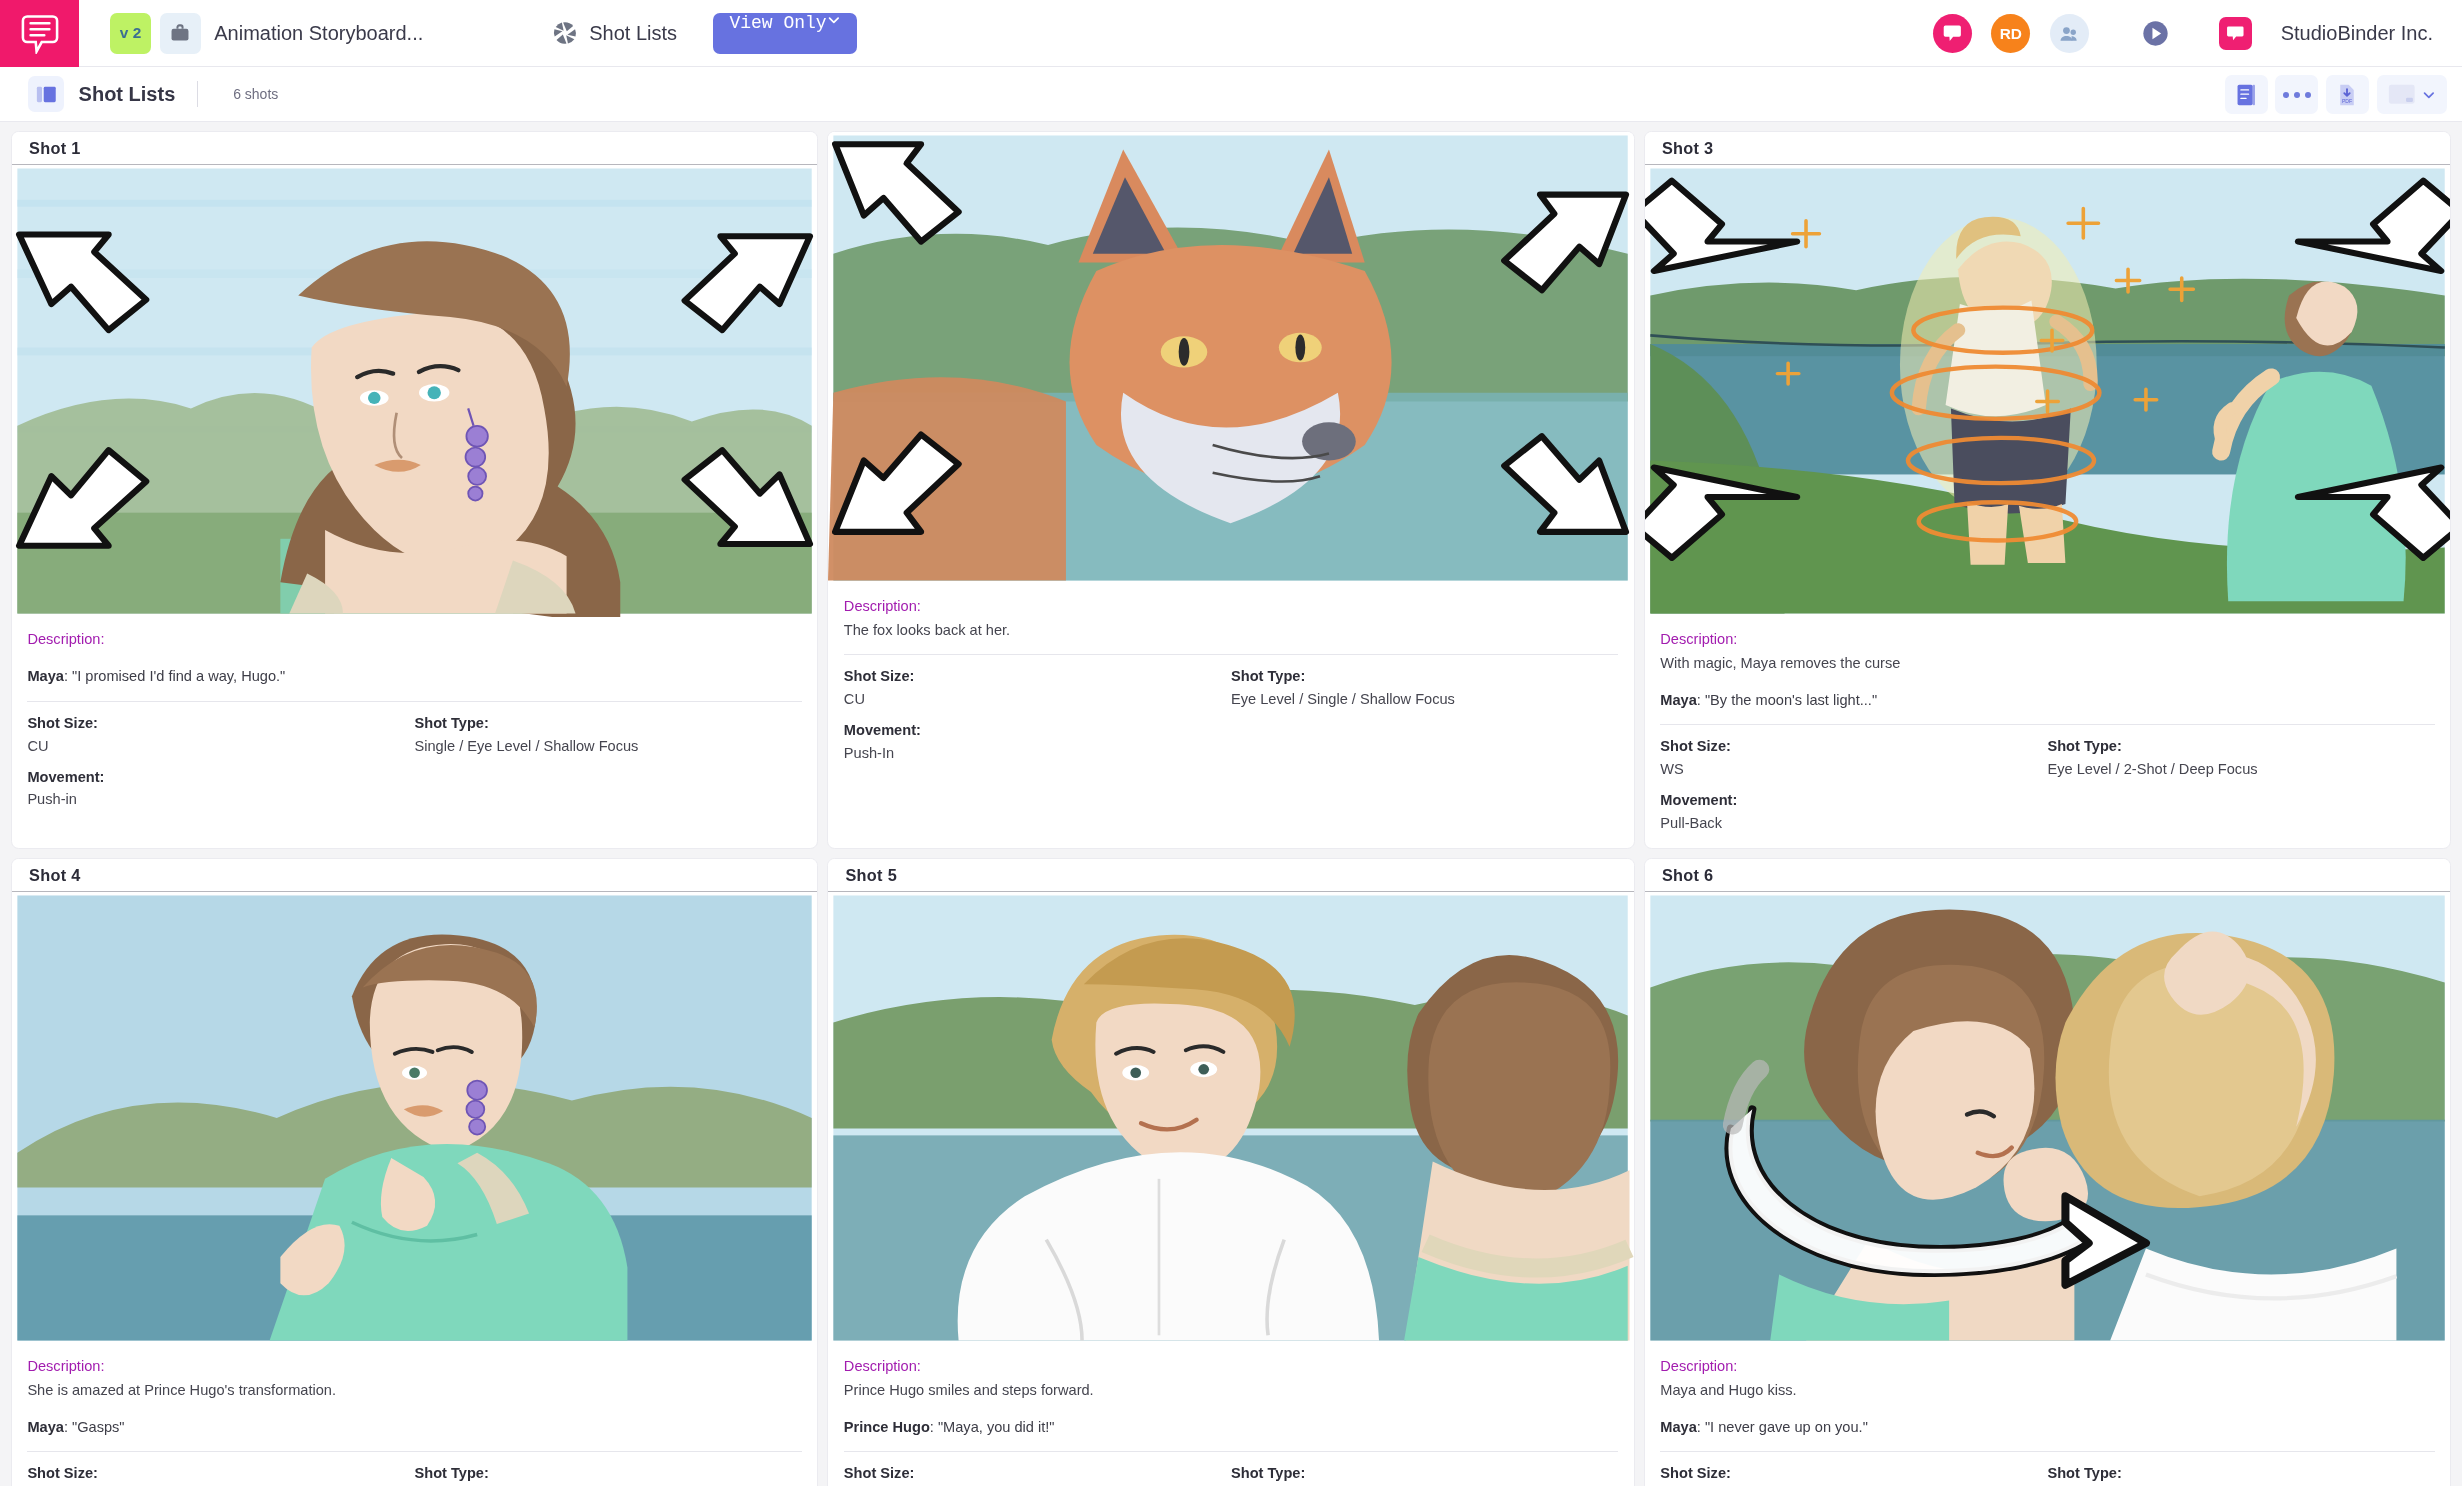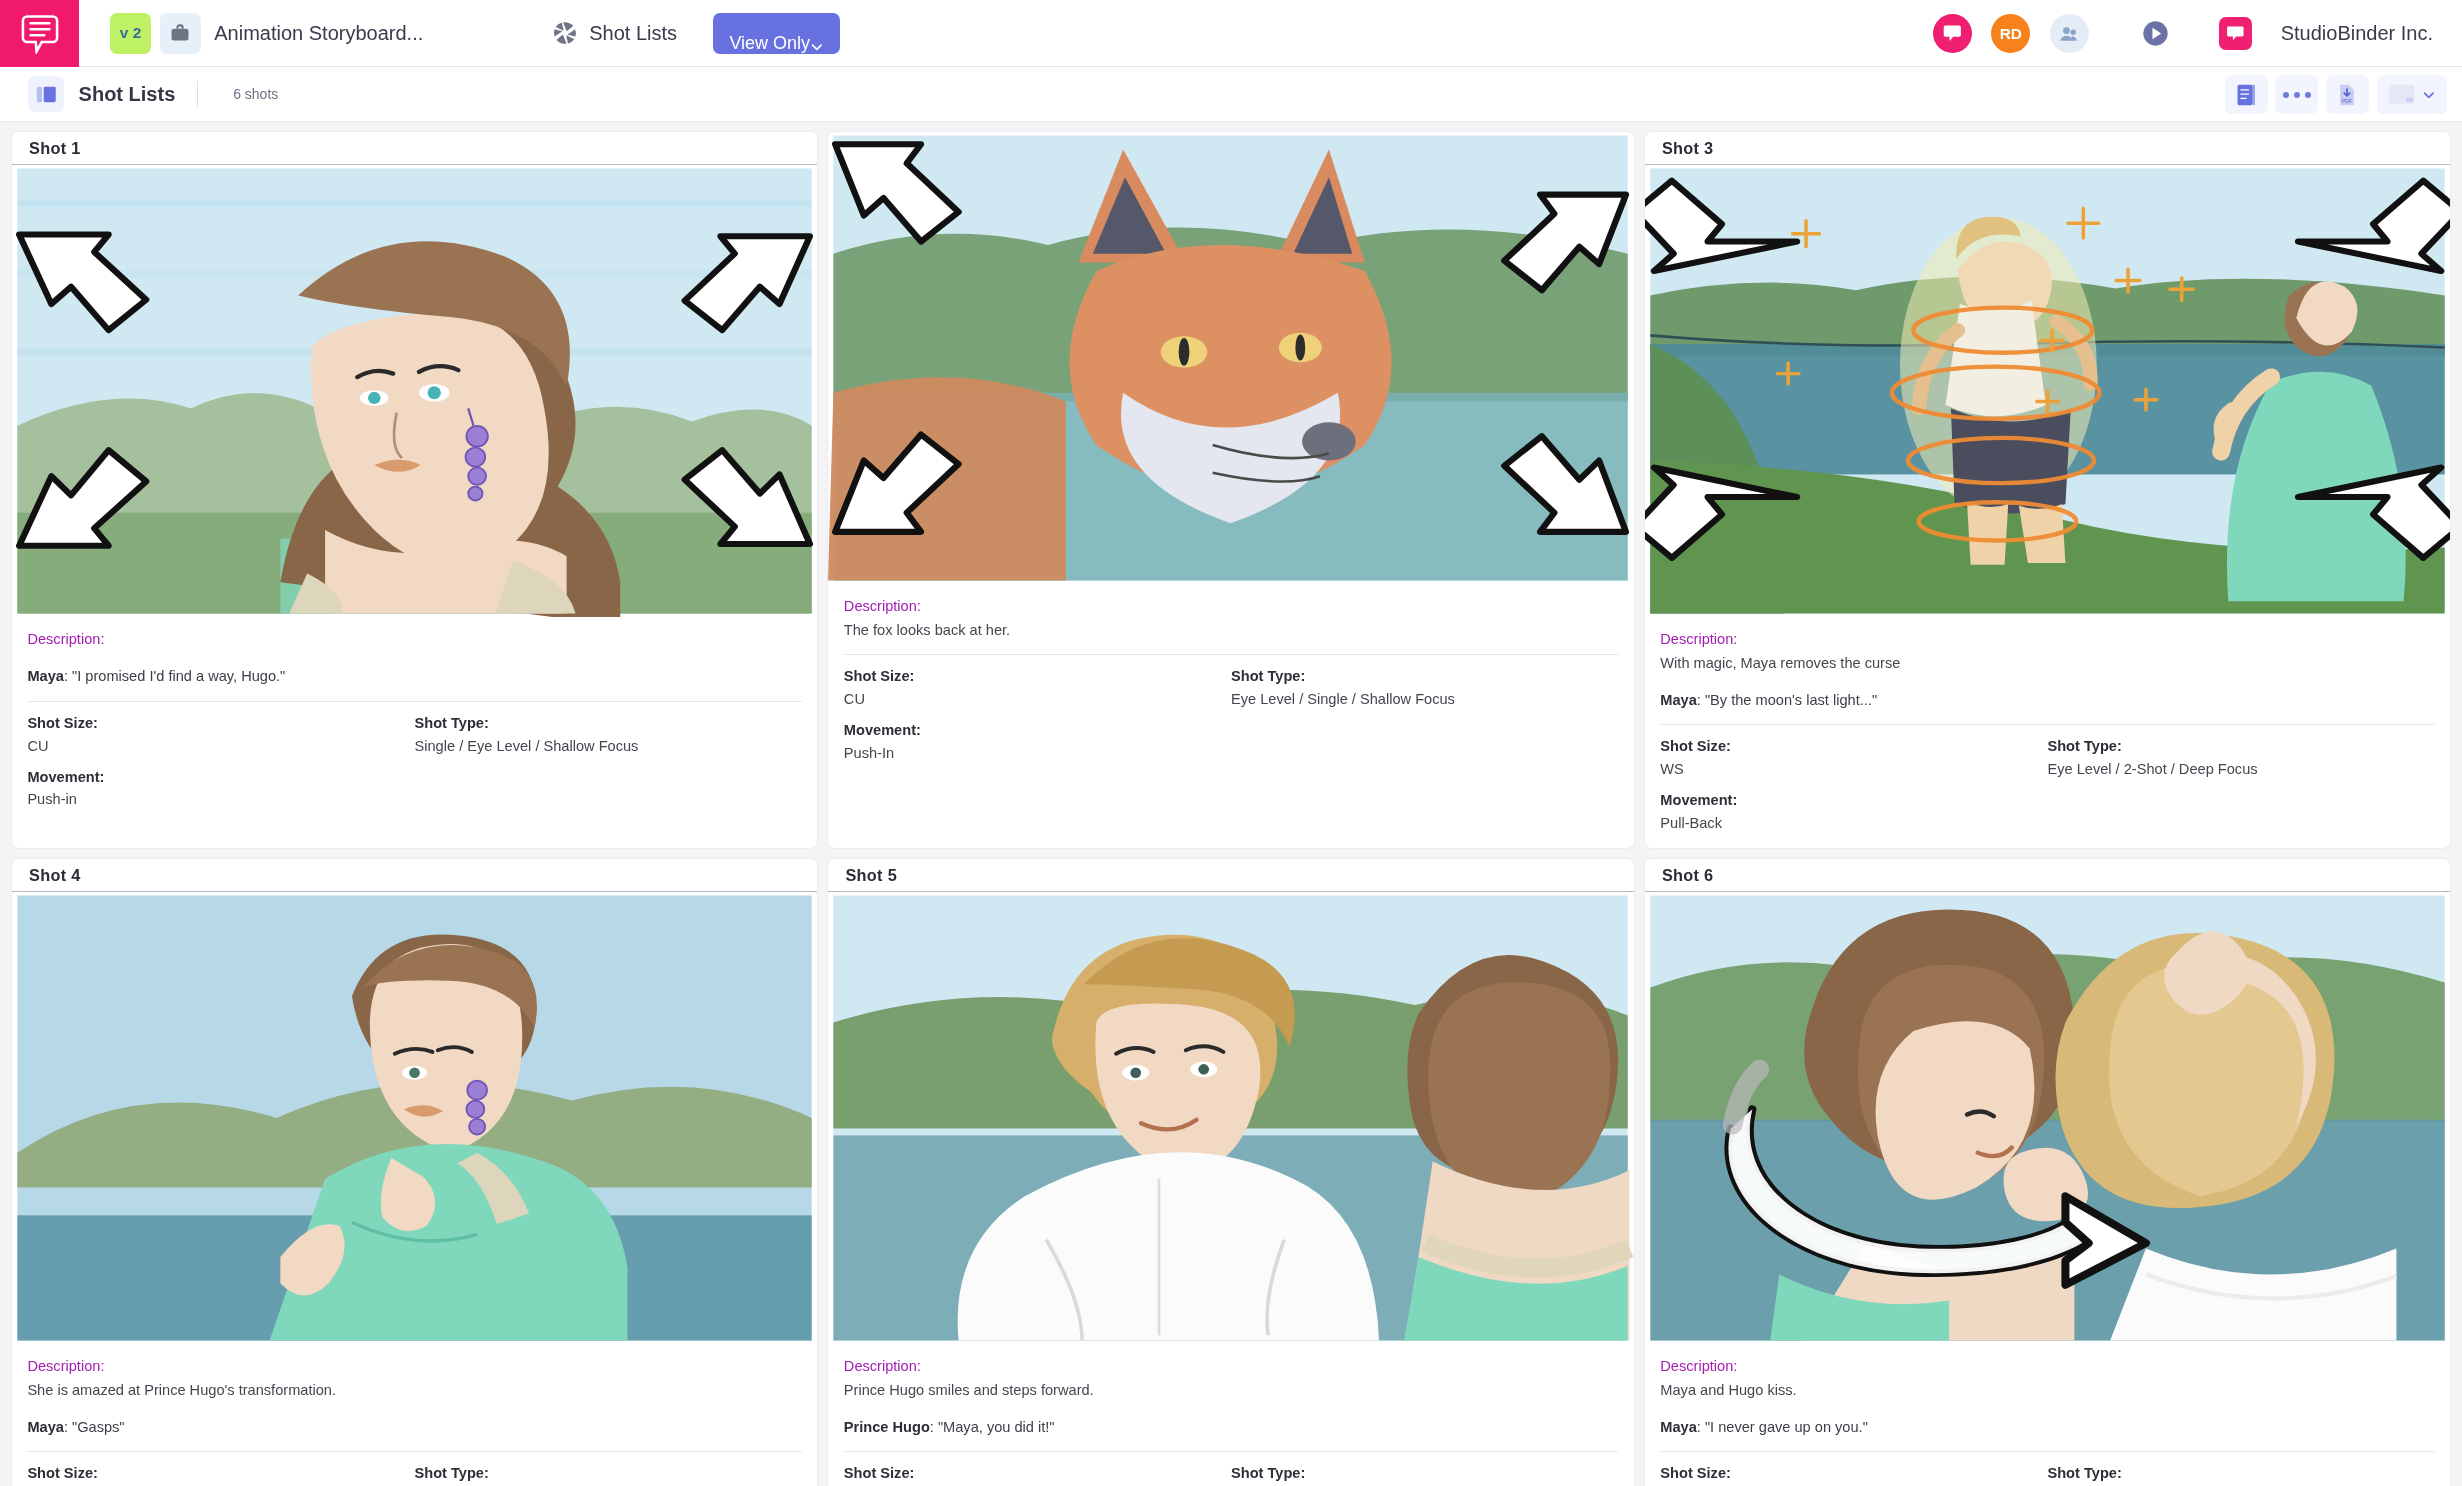--- a/index.html
+++ b/index.html
@@ -51,24 +51,25 @@
     display: flex; align-items: center; gap: 11px;
     margin-left: 62px;
   }
   .aperture { width: 26px; height: 26px; }
   .shotlists-nav-label { font-size: 20px; color: #3a3a4a; }
 
   .viewonly-btn {
     margin-left: 36px;
     height: 41px; padding: 0 16.3px;
     background: #6772e0; border-radius: 6.9px;
-    display: flex; align-items: flex-end; gap: 0;
+    display: flex; align-items: flex-start; gap: 0;
     color: #ffffff; font-size: 18px;
     cursor: pointer;
     flex: 0 0 auto;
+    font-family: Liberation Mono, monospace;
   }
   .chev { width: 13.7px; height: 13.7px; }
 
   .topbar-right {
     position: absolute; right: 29px; top: 0; height: 67px;
     display: flex; align-items: center; gap: 16px;
   }
   .av {
     width: 39px; height: 39px; border-radius: 50%;
     display: flex; align-items: center; justify-content: center;

